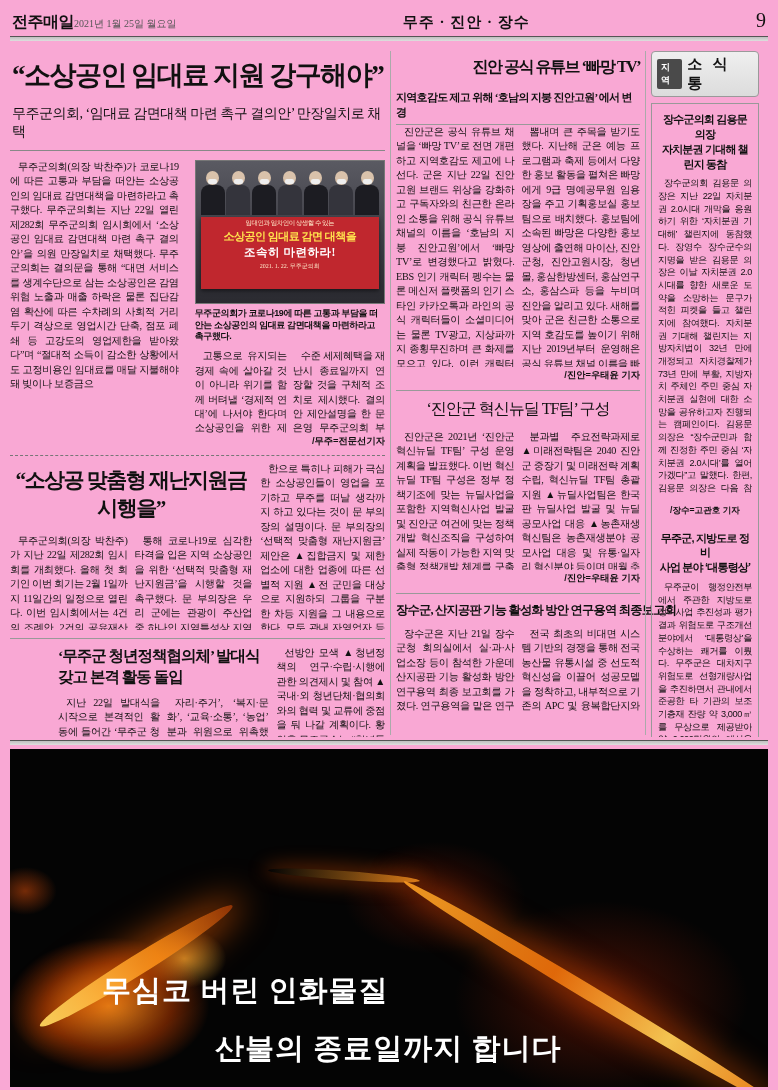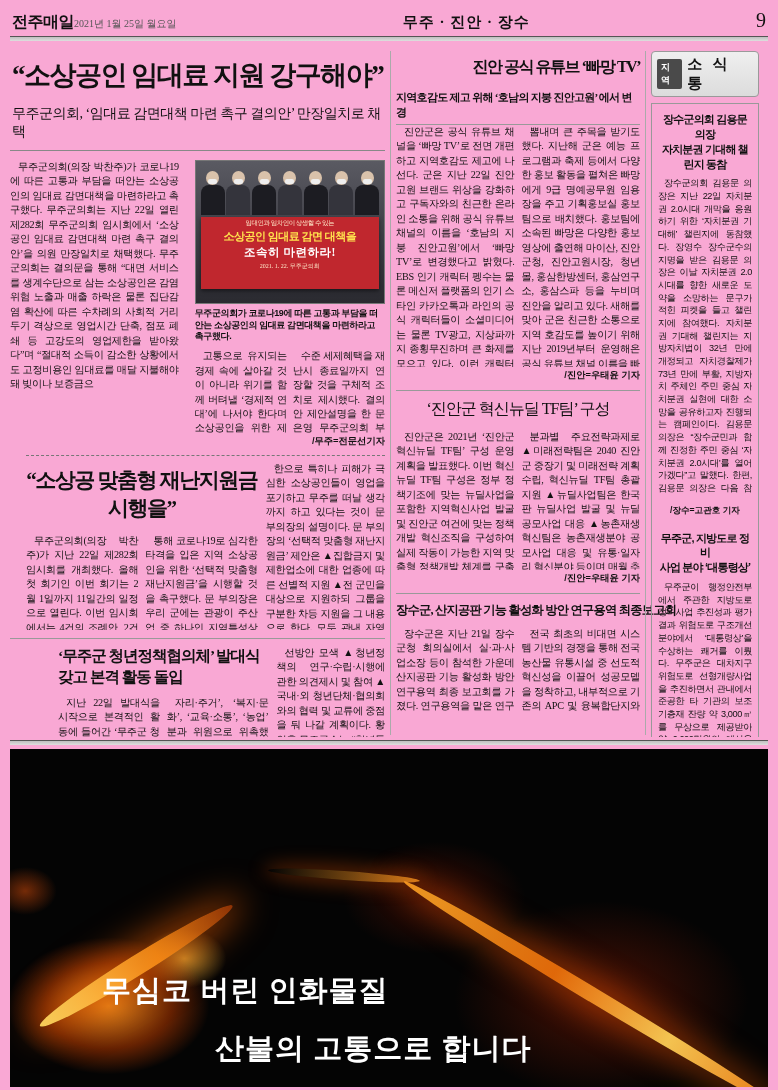--- a/index.html
+++ b/index.html
@@ -38,21 +38,21 @@
           box-shadow:0 2px 4px rgba(0,0,0,.5);padding-top:2px;}
   .banner-l1{font-size:6.5px;color:#ffe9c9;letter-spacing:-0.5px;}
   .banner-l2{font-size:11px;font-weight:900;color:#ffe14d;letter-spacing:-0.5px;margin-top:1px;}
   .banner-l3{font-size:11.5px;font-weight:900;color:#fff;letter-spacing:0.5px;margin-top:1px;}
   .banner-l4{font-size:6px;color:#ffe9c9;margin-top:2px;}
   .caption{font-family:"Liberation Sans",sans-serif;font-size:9px;line-height:1.3;font-weight:bold;margin-top:4px;letter-spacing:-0.4px;}
   .a1cols{display:flex;margin-top:6px;flex:1;overflow:hidden;}
   .a1c2{width:50%;padding-right:6px;overflow:hidden;}
   .a1c3{width:50%;overflow:hidden;}
   
-  .a3{border-top:1px dashed #777;margin-top:7px;padding-top:6px;margin-left:16px;}
+  .a3{border-top:1px dashed #777;margin-top:7px;padding-top:6px;}
   .a3wrap{display:flex;height:168px;overflow:hidden;}
   .a3left{width:66%;padding-right:8px;}
   .a3-headline{font-size:21px;font-weight:900;letter-spacing:-1.5px;text-align:center;margin:4px 0 12px;}
   .a3cols{display:flex;overflow:hidden;}
   .a3cols .c{width:50%;overflow:hidden;}
   .a3cols .c:first-child{padding-right:7px;}
   .a3right{width:34%;overflow:hidden;}
   
   .a5{border-top:1px solid #999;margin-top:8px;padding-top:7px;}
   .a5wrap{display:flex;height:92px;overflow:hidden;}
@@ -284,16 +284,16 @@
     </div>
 
   </div>
 
   <div class="rule-double2"></div>
   <div class="ad">
     <div class="flame flame-main"></div>
     <div class="flame flame-top"></div>
     <div class="flame flame-left"></div>
     <div class="ad-line1">무심코 버린 인화물질</div>
-    <div class="ad-line2">산불의 고통으로 합니다</div>
+    <div class="ad-line2">산불의 종료일까지 합니다</div>
   </div>
 
 </div>
 
 </body></html>

